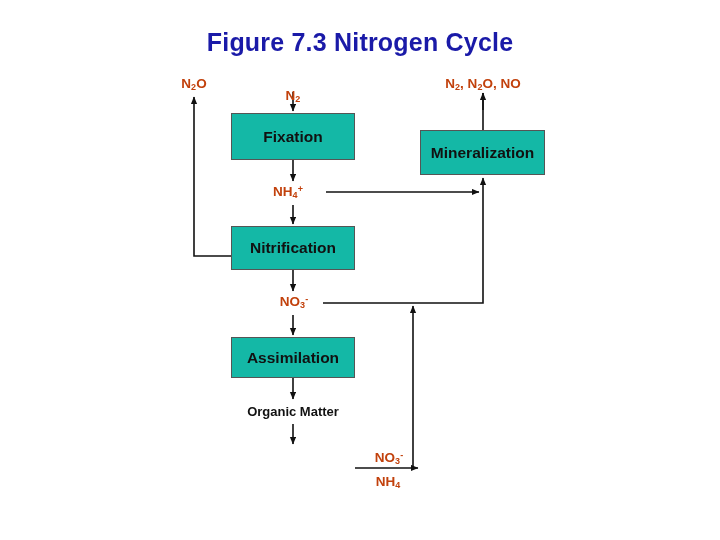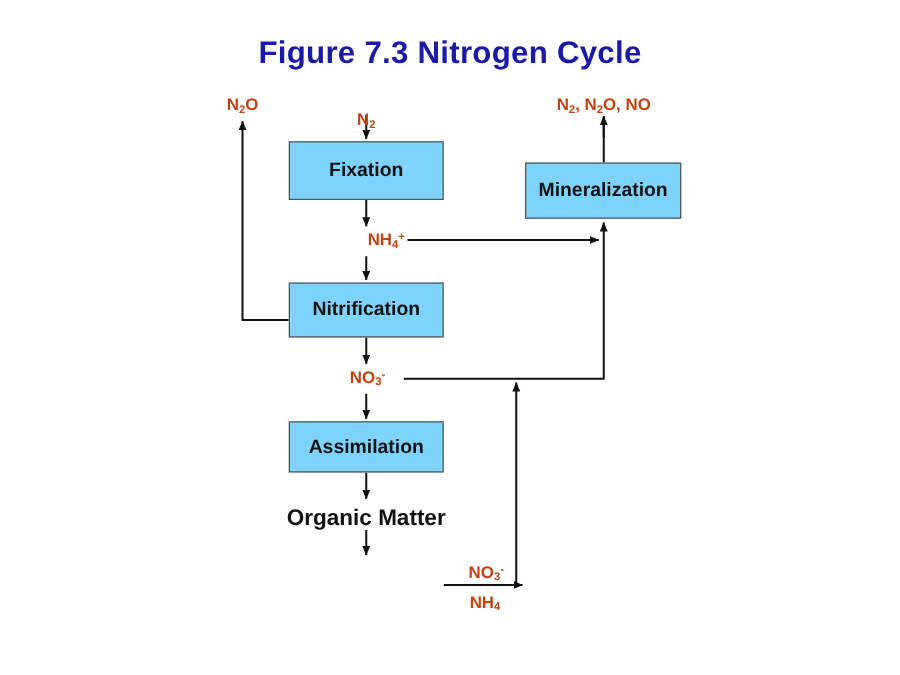--- a/index.html
+++ b/index.html
@@ -32,21 +32,21 @@
     letter-spacing: 0.2px;
     font-family: "Liberation Sans", sans-serif;
   }
   .diagram-svg {
     position: absolute;
     left: 0;
     top: 0;
   }
   .proc-box {
     position: absolute;
-    background: #7dd3fc;
+    background: #14b8a6;
     border: 1px solid #555555;
     box-sizing: border-box;
     display: flex;
     align-items: center;
     justify-content: center;
   }
   .proc-box span {
     font-size: 15.5px;
     font-weight: bold;
     color: #111111;
@@ -64,21 +64,21 @@
   .chem-label sub {
     font-size: 9px;
     vertical-align: -0.25em;
   }
   .chem-label sup {
     font-size: 9px;
     vertical-align: 0.45em;
   }
   .plain-label {
     position: absolute;
-    font-size: 18px;
+    font-size: 13px;
     font-weight: bold;
     color: #111111;
     white-space: nowrap;
     font-family: "Liberation Sans", sans-serif;
   }
   .ctr { transform: translateX(-50%); }
 </style>
 </head>
 <body>
 
@@ -129,21 +129,21 @@
   </div>
 
   <div class="chem-label ctr" style="left:293px; top:88px;">
     N<sub>2</sub>
   </div>
 
   <div class="chem-label ctr" style="left:483px; top:76px;">
     N<sub>2</sub>, N<sub>2</sub>O, NO
   </div>
 
-  <div class="chem-label ctr" style="left:309px; top:184px;">
+  <div class="chem-label ctr" style="left:288px; top:184px;">
     NH<sub>4</sub><sup>+</sup>
   </div>
 
   <div class="chem-label ctr" style="left:294px; top:294px;">
     NO<sub>3</sub><sup>-</sup>
   </div>
 
   <div class="plain-label ctr" style="left:293px; top:404px;">Organic Matter</div>
 
   <div class="chem-label ctr" style="left:389px; top:450px;">

